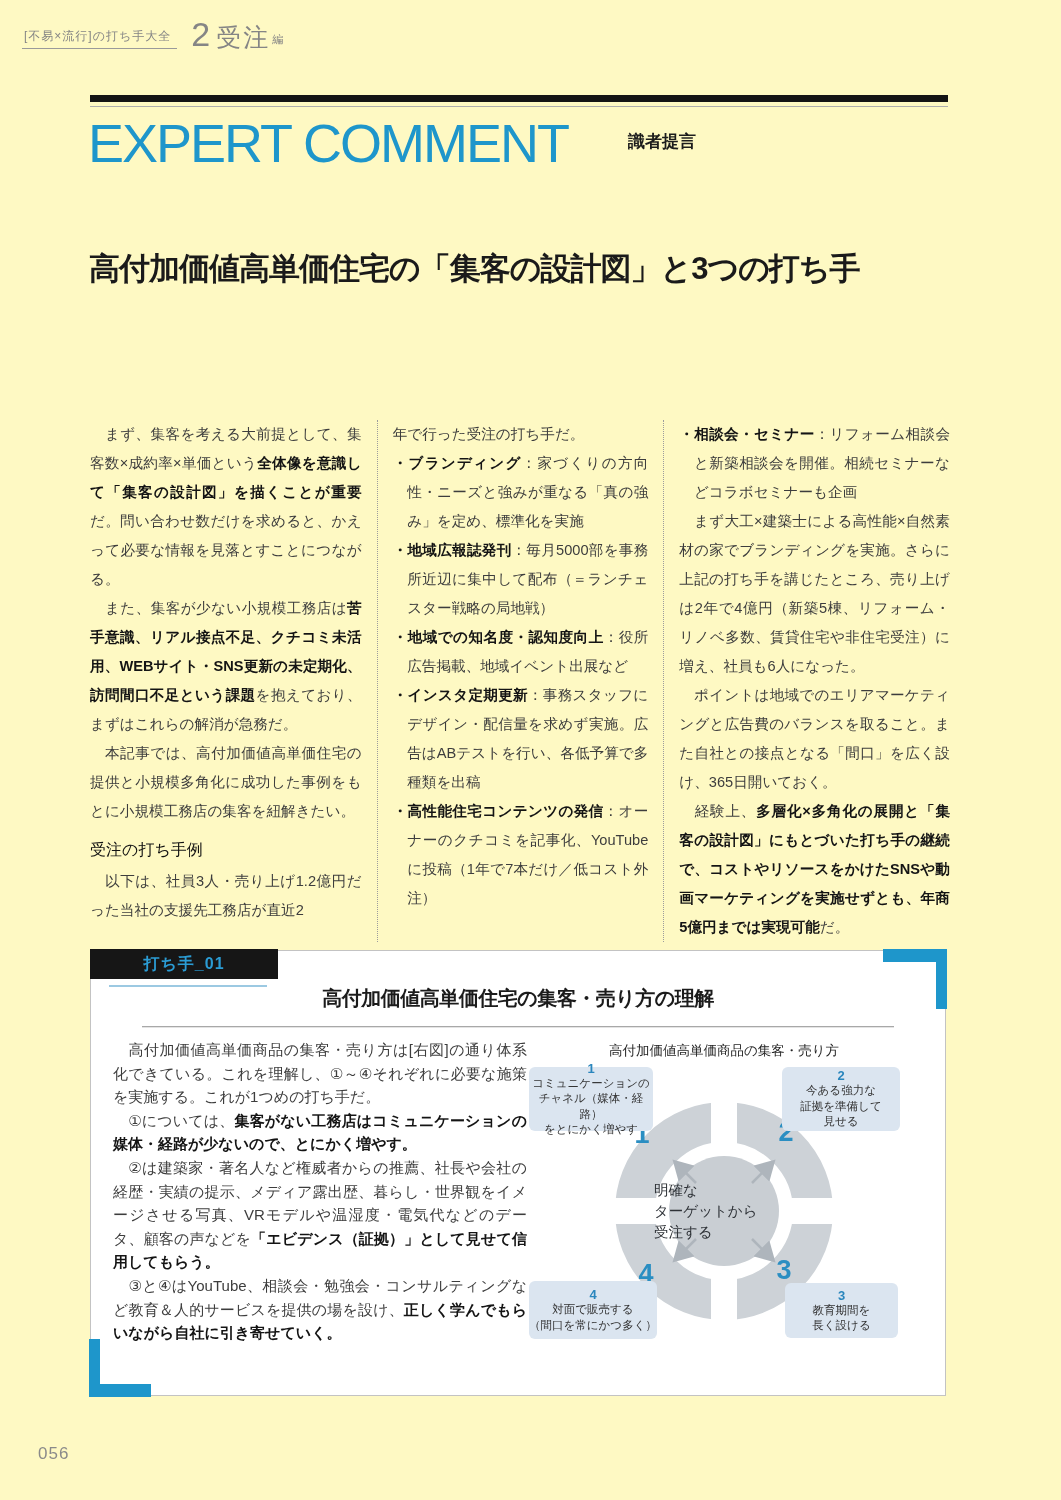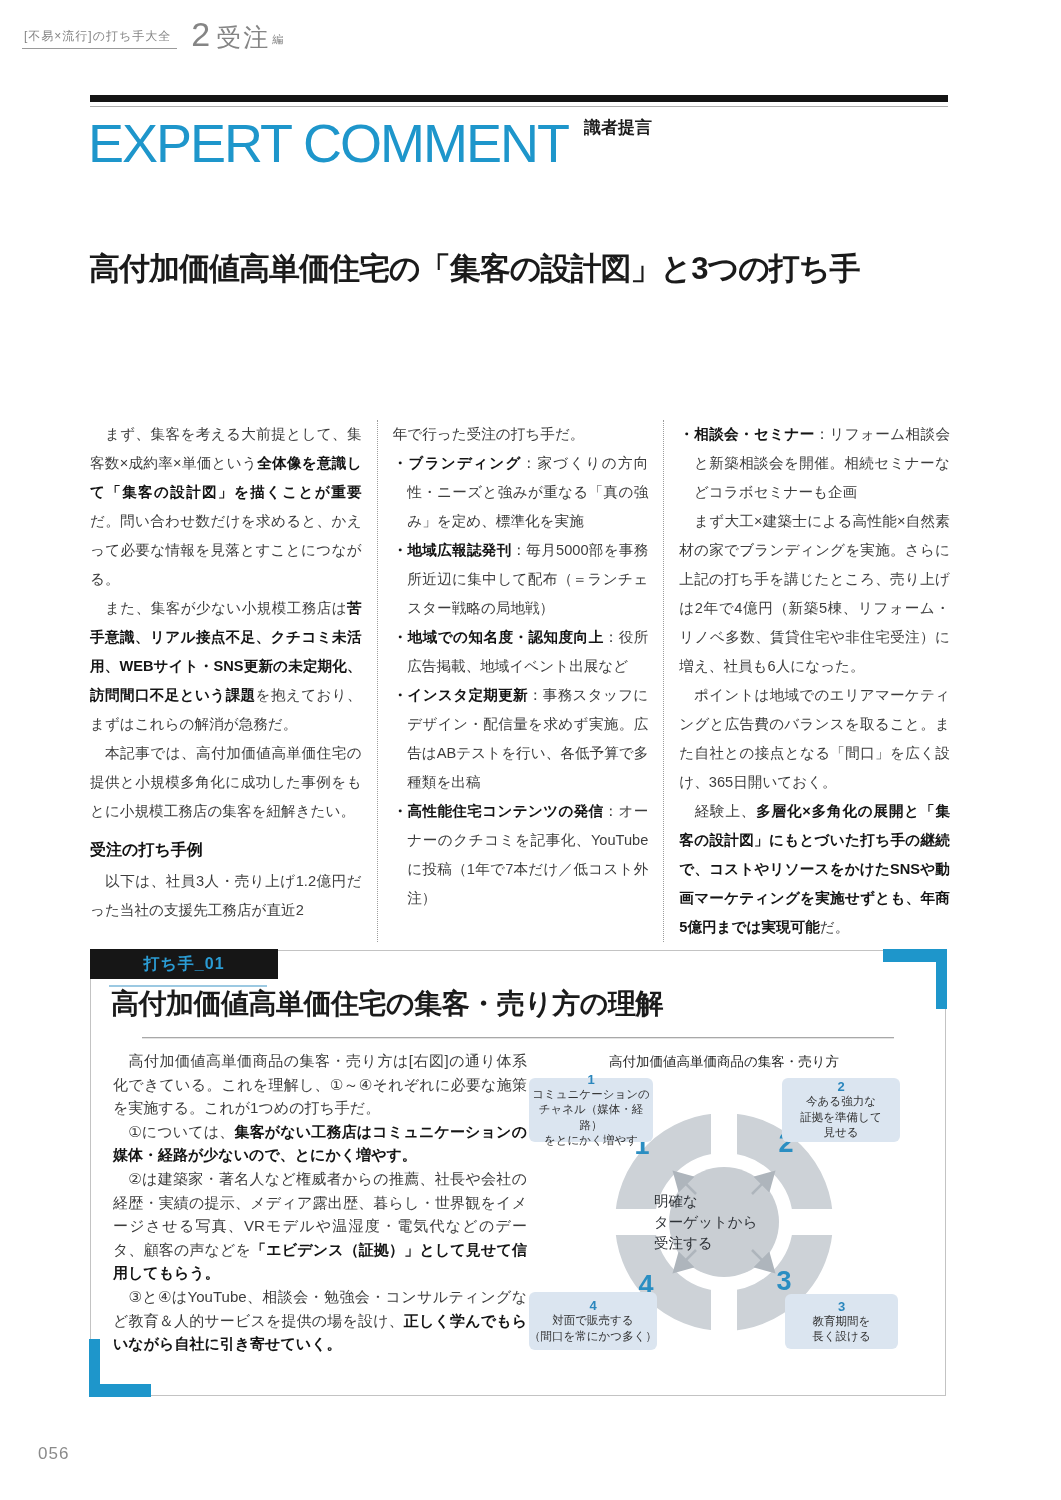--- a/index.html
+++ b/index.html
@@ -1,67 +1,67 @@
 <!DOCTYPE html>
 <html><head>
 <meta charset="utf-8">
 <style>
   html,body { margin:0; padding:0; background:#e8e8e8; }
   .page {
     position:relative; width:1061px; height:1500px; margin:0 auto;
-    background:#ffffff; overflow:hidden;
+    background:#fef9c3; overflow:hidden;
     font-family:"Liberation Sans","DejaVu Sans",sans-serif;
     color:#3b3b3b;
   }
   
   .runhead { position:absolute; left:22px; top:20px; display:flex; align-items:flex-end; color:#858585; }
   .runhead .series { font-size:12px; letter-spacing:1px; border-bottom:1px solid #9a9a9a; padding:0 6px 3px 2px; }
   .runhead .chapnum { font-size:34px; line-height:.85; font-weight:300; margin-left:14px; }
   .runhead .chap { font-size:25px; line-height:.9; margin-left:6px; letter-spacing:2px; }
   .runhead .chapsuf { font-size:11px; margin-left:2px; padding-bottom:2px; }
 
   
   .rule-thick { position:absolute; left:90px; top:95px; width:858px; height:7px; background:#141414; }
   .rule-thin  { position:absolute; left:90px; top:106px; width:858px; height:1px; background:#adadad; }
 
   
-  .kicker-row { position:absolute; left:88px; top:116px; display:flex; align-items:flex-start; }
+  .kicker-row { position:absolute; left:88px; top:116px; display:flex; align-items:center;gap:44px; }
   .kicker { font-size:54px; line-height:1.02; font-weight:400; letter-spacing:-2px; color:#1e96cb; }
   .kicker-sub { font-size:17px; font-weight:700; color:#1c1c1c; margin-left:16px; padding-bottom:5px; }
 
   .title { position:absolute; left:89px; top:224px; width:870px; font-size:31px; font-weight:700;
            color:#1a1a1a; letter-spacing:-1px; line-height:1.2; }
 
   .lead { position:absolute; left:90px; top:300px; width:782px; font-size:15.5px; line-height:30px;
           color:#3c3c3c; text-align:justify; }
 
   
   .columns { position:absolute; left:90px; top:420px; width:860px; display:flex; }
   .col { width:33.333%; box-sizing:border-box; font-size:14.6px; line-height:29px;
          text-align:justify; color:#3d3d3d; }
   .col p { margin:0; }
   .col .indent1 { padding-left:1em; text-indent:-1em; }
   .col-1 { padding-right:15px; }
   .col-2 { padding:0 15px; border-left:1px dotted #9c9c9c; }
   .col-3 { padding-left:15px; border-left:1px dotted #9c9c9c; }
   .b { font-weight:700; color:#141414; }
-  .subhead { font-size:16px; font-weight:700; color:#111; margin:13px 0 6px; line-height:1.4; }
+  .subhead { font-size:16px; font-weight:400; color:#111; margin:13px 0 6px; line-height:1.4; }
 
   
   .feature-box { position:absolute; left:90px; top:950px; width:856px; height:446px;
                  border:1px solid #c3c3c3; background:#fff; box-sizing:border-box; }
   .badge { position:absolute; left:-1px; top:-2px; width:188px; height:30px; background:#161616;
            color:#2b9cd4; font-size:16px; font-weight:700; letter-spacing:1px;
            display:flex; align-items:center; justify-content:center; }
   .badge-underline { position:absolute; left:18px; top:34px; width:158px; height:2px; background:#9cc9e2; }
   .corner-tr { position:absolute; top:-2px; right:-2px; width:64px; height:60px;
                border-top:13px solid #1e96cb; border-right:11px solid #1e96cb; box-sizing:border-box; }
   .corner-bl { position:absolute; bottom:-2px; left:-2px; width:62px; height:58px;
                border-bottom:13px solid #1e96cb; border-left:11px solid #1e96cb; box-sizing:border-box; }
-  .box-title { margin:34px 20px 0; font-size:28px; font-weight:700;
+  .box-title { margin:34px 20px 0; text-align:center; font-size:20px; font-weight:700;
                color:#1b1b1b; letter-spacing:-0.5px;font-family:Liberation Mono, monospace; }
   .box-divider { margin:14px auto 0; width:752px; height:2px;
                  border-top:1px solid #a8a8a8; border-bottom:1px solid #e4e4e4; box-sizing:border-box; }
   .box-body { display:flex; padding:10px 6px 0 22px; }
   .box-text { width:428px; font-size:15px; line-height:23.6px; text-align:justify; color:#3d3d3d; }
   .box-text p { margin:0; }
 
   
   .diagram { width:410px; margin-left:2px; }
   .diagram-title { text-align:center; font-size:13.5px; color:#242424; margin:4px 20px 4px 0; }

